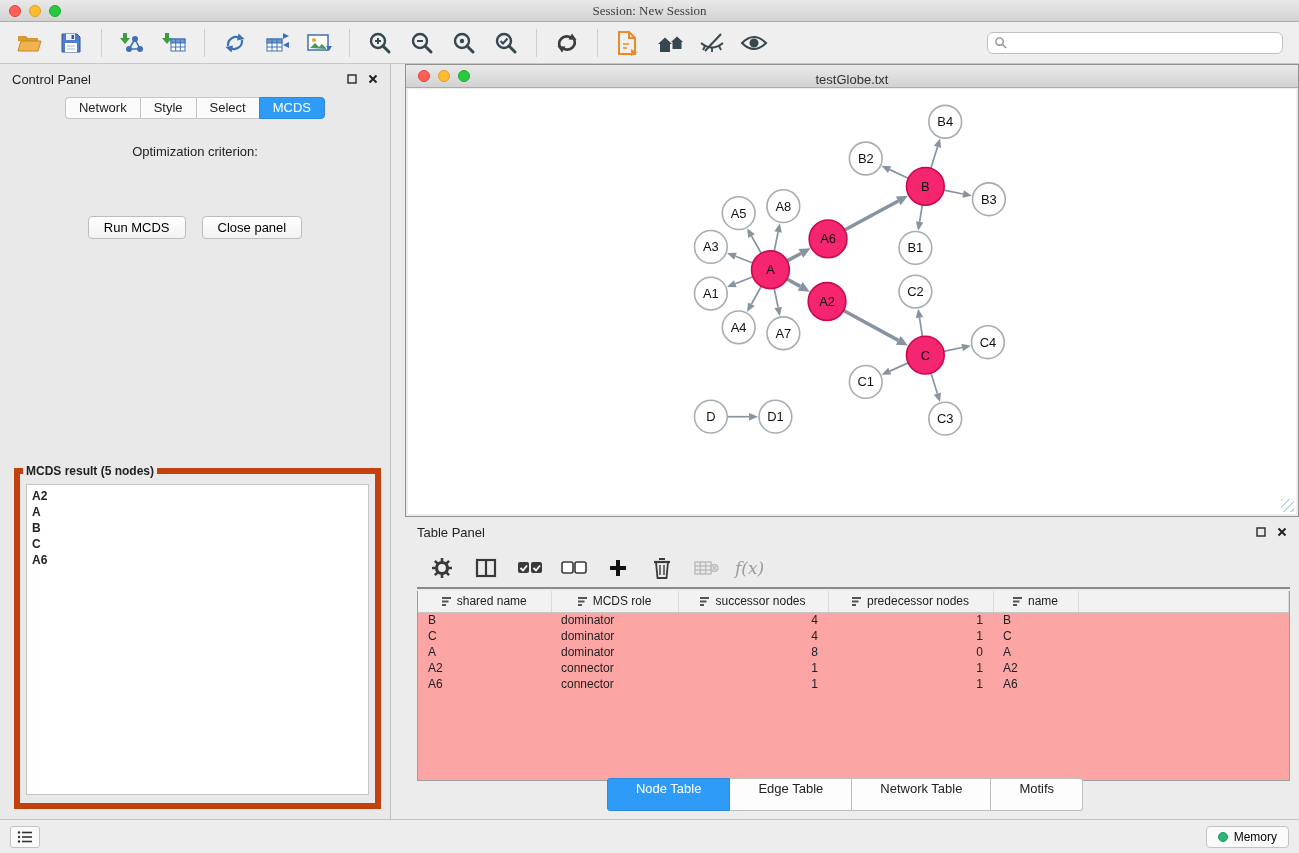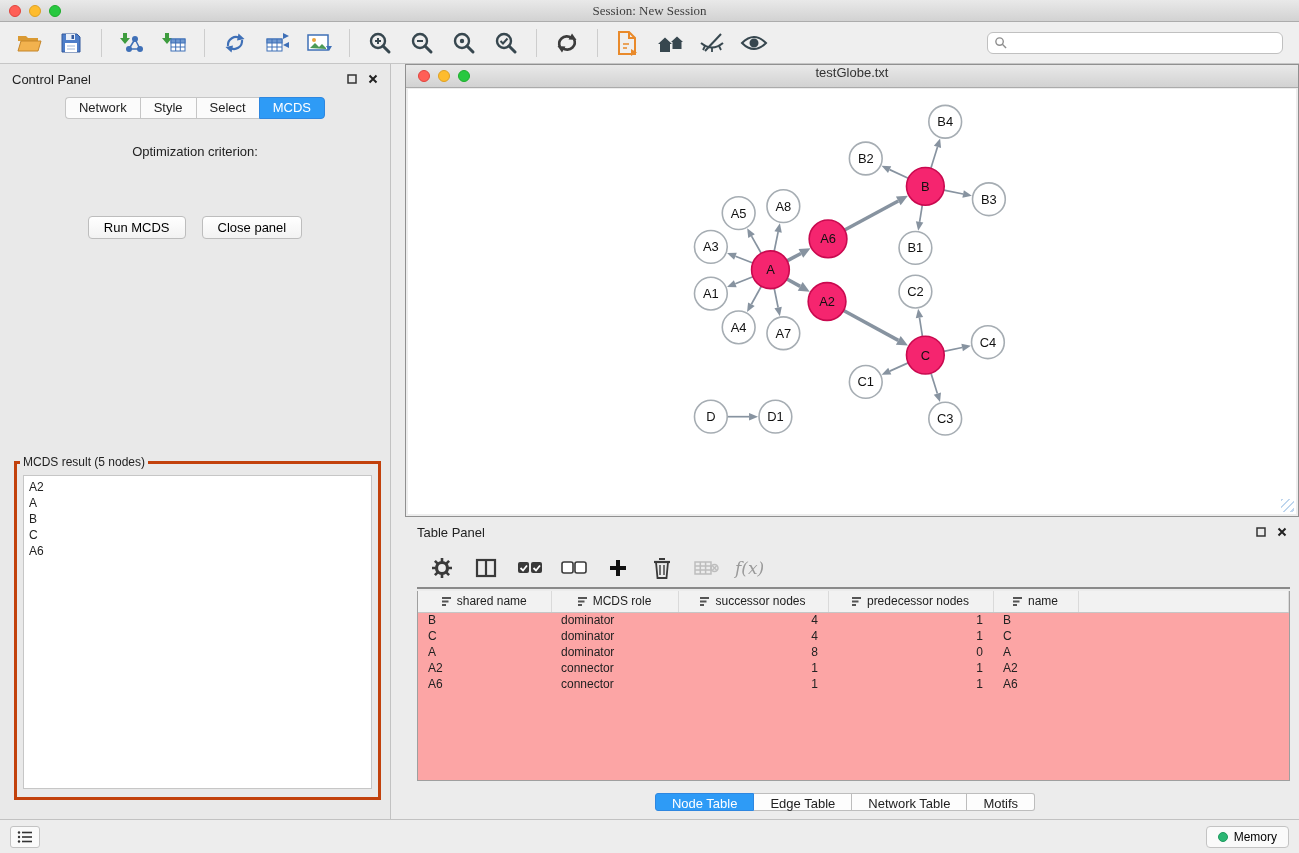--- a/index.html
+++ b/index.html
@@ -45,33 +45,33 @@
   .cp-opt-label { text-align:center; margin-top:25px; font-size:13px; }
   .cp-select { margin:9px auto 0; width:314px; height:24px; background:#fff;
     border:1px solid #B5B5B5; border-radius:4px; position:relative;
     display:flex; align-items:center; padding-left:9px; font-size:13px; }
   .cp-select .stepper { position:absolute; right:1px; top:1px; bottom:1px; width:19px;
     border-radius:0 3px 3px 0; background:linear-gradient(#74B3F9,#2D7DE9);
     display:flex; align-items:center; justify-content:center; }
   .cp-buttons { display:flex; justify-content:center; gap:16px; margin-top:15px; }
   .cp-btn { height:23px; padding:0 15px; background:linear-gradient(#FFFFFF,#F2F2F2);
     border:1px solid #BDBDBD; border-radius:4px; font-size:13px; font-family:"Liberation Sans",sans-serif;margin-top:42px; }
-  .cp-result { position:absolute; left:14px; right:9px; top:391px; height:345px;
-    border:3px solid #c2410c; }
+  .cp-result { position:absolute; left:14px; right:9px; top:400px; height:345px;
+    border:6px solid #c2410c;font-weight:bold; }
   .cp-result legend { font-size:12px; padding:0 3px; margin-left:3px; }
   .cp-list { position:absolute; left:6px; right:6px; top:6px; bottom:8px; background:#fff;
     border:1px solid #C6C6C6; overflow:hidden; padding:3px 5px; }
   .cp-list-item { font-size:12px; height:16px; line-height:16px; }
 
   
   .network-window { position:absolute; left:405px; top:64px; right:0; height:453px;
     background:#EDEDED; border:1px solid #909090; }
   .nw-titlebar { height:23px; background:linear-gradient(#E9E9E9,#D2D2D2);
     border-bottom:1px solid #ABABAB; position:relative;
-    display:flex; align-items:flex-start; justify-content:center; }
+    display:flex; align-items:flex-end; justify-content:center; }
   .nw-titlebar .traffic { top:5px; left:12px; }
   .nw-title { font-size:13px; color:#333; }
   .nw-canvas { position:absolute; left:2px; right:2px; top:24px; bottom:2px; background:#fff; }
   .nw-canvas svg { width:100%; height:100%; }
   .node-label { font-family:"Liberation Sans",sans-serif; font-size:13px; fill:#111; }
   .nw-grip { position:absolute; right:2px; bottom:2px; width:13px; height:13px;
     background:repeating-linear-gradient(135deg,#BFD6EE 0 2px,transparent 2px 5px); }
 
   
   .table-panel { position:absolute; left:391px; top:517px; right:0; bottom:34px; background:#ECECEC; }
@@ -85,21 +85,21 @@
   .tp-table-wrap { position:absolute; left:26px; right:9px; top:74px; bottom:38px;
     background:#fca5a5; border:1px solid #9F9F9F; border-top:none; overflow:hidden; }
   .tp-table { border-collapse:collapse; table-layout:fixed; width:100%; }
   .tp-table th { height:21px; background:#F2F2F2; border-right:1px solid #DADADA;
     border-bottom:1px solid #C6C6C6; font-size:12px; font-weight:normal; text-align:center;
     white-space:nowrap; overflow:hidden; }
   .tp-table th .sort-ic { vertical-align:-1px; margin-right:5px; }
   .tp-table td { height:16px; font-size:12px; padding:0 10px; white-space:nowrap; overflow:hidden; }
   .al-r { text-align:right; } .al-l { text-align:left; }
   .tp-tabs { position:absolute; left:0; right:0; bottom:8px; display:flex; justify-content:center; }
-  .tp-tab { font-size:13px; height:18px; line-height:19px; padding:0 16px;
+  .tp-tab { font-size:13px; height:33px; line-height:19px; padding:0 28px;
     background:#FDFDFD; border:1px solid #BDBDBD; border-left:none; }
   .tp-tab:first-child{ border-left:1px solid #BDBDBD; border-radius:3px 0 0 3px; }
   .tp-tab:last-child{ border-radius:0 3px 3px 0; }
   .tp-tab.active { background:#2E9BF6; color:#fff; border-color:#2E87E0; }
 
   
   .statusbar { position:absolute; left:0; right:0; bottom:0; height:34px; background:#EDEDED;
     border-top:1px solid #C2C2C2; display:flex; align-items:center; padding:0 10px; }
   .sb-left-btn { width:30px; height:22px; background:#FAFAFA; border:1px solid #C3C3C3;
     border-radius:3px; display:flex; align-items:center; justify-content:center; }

